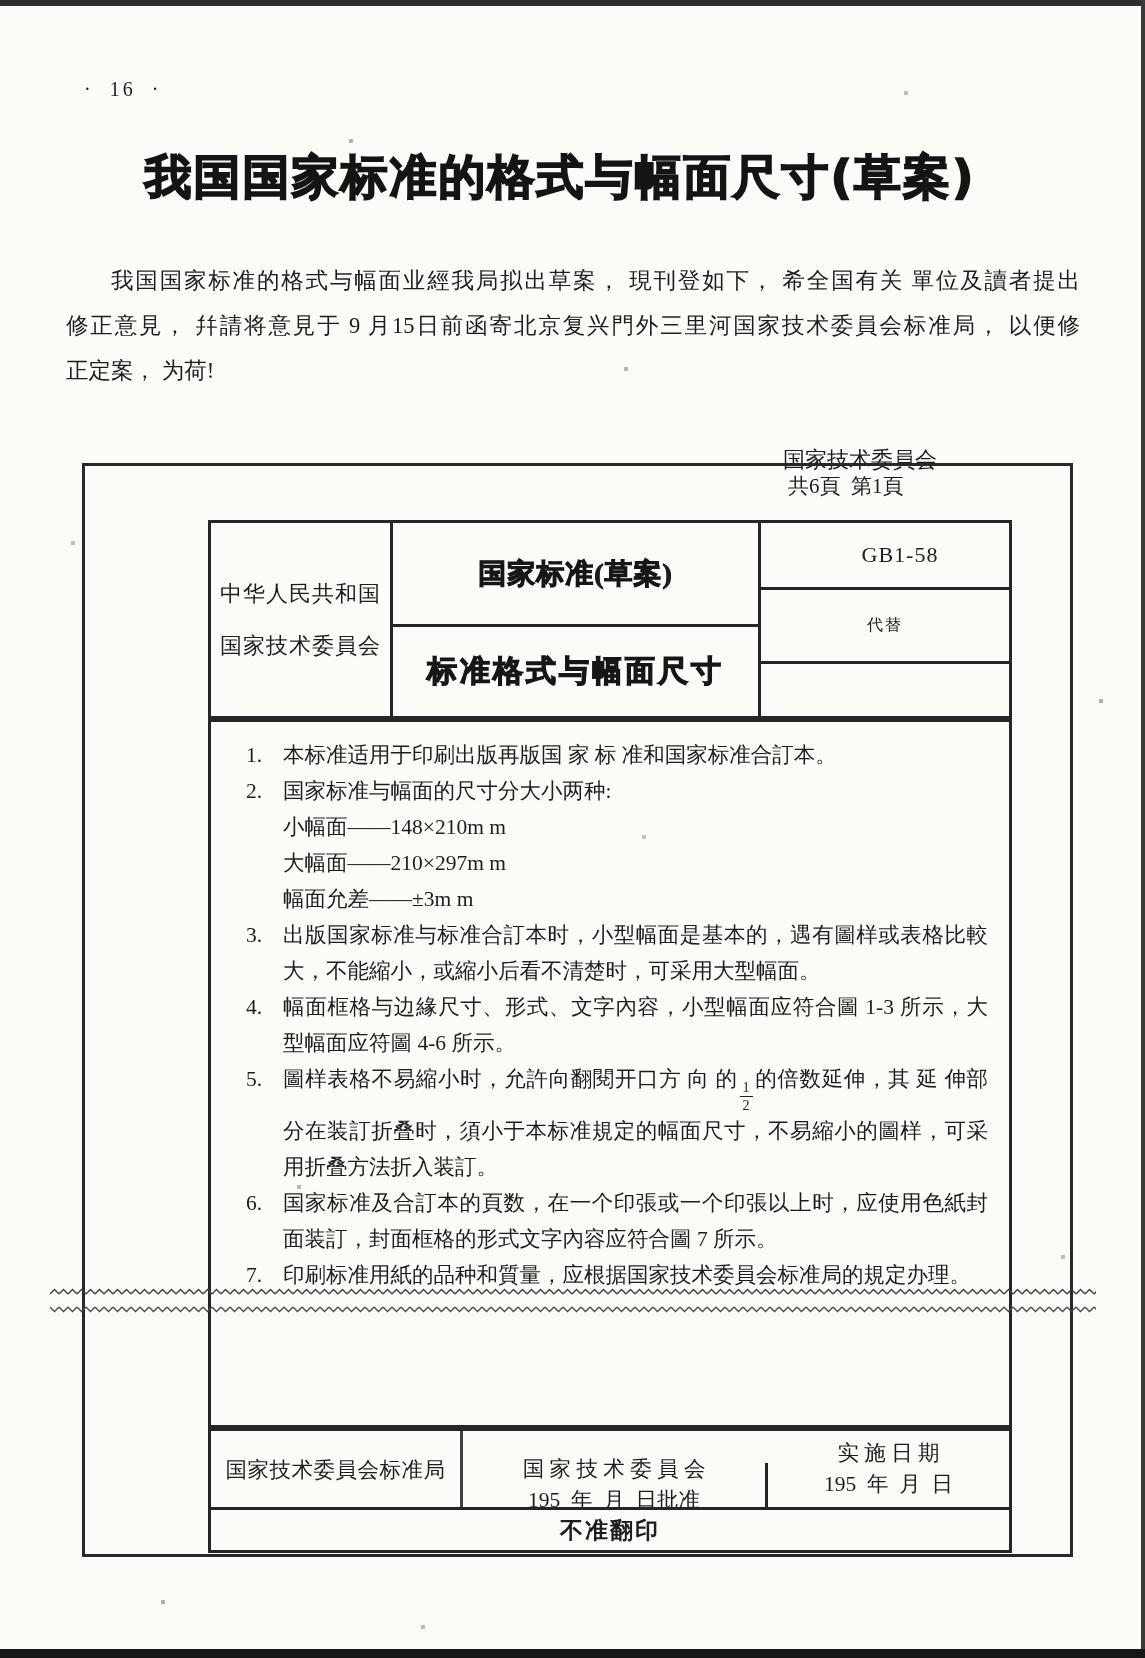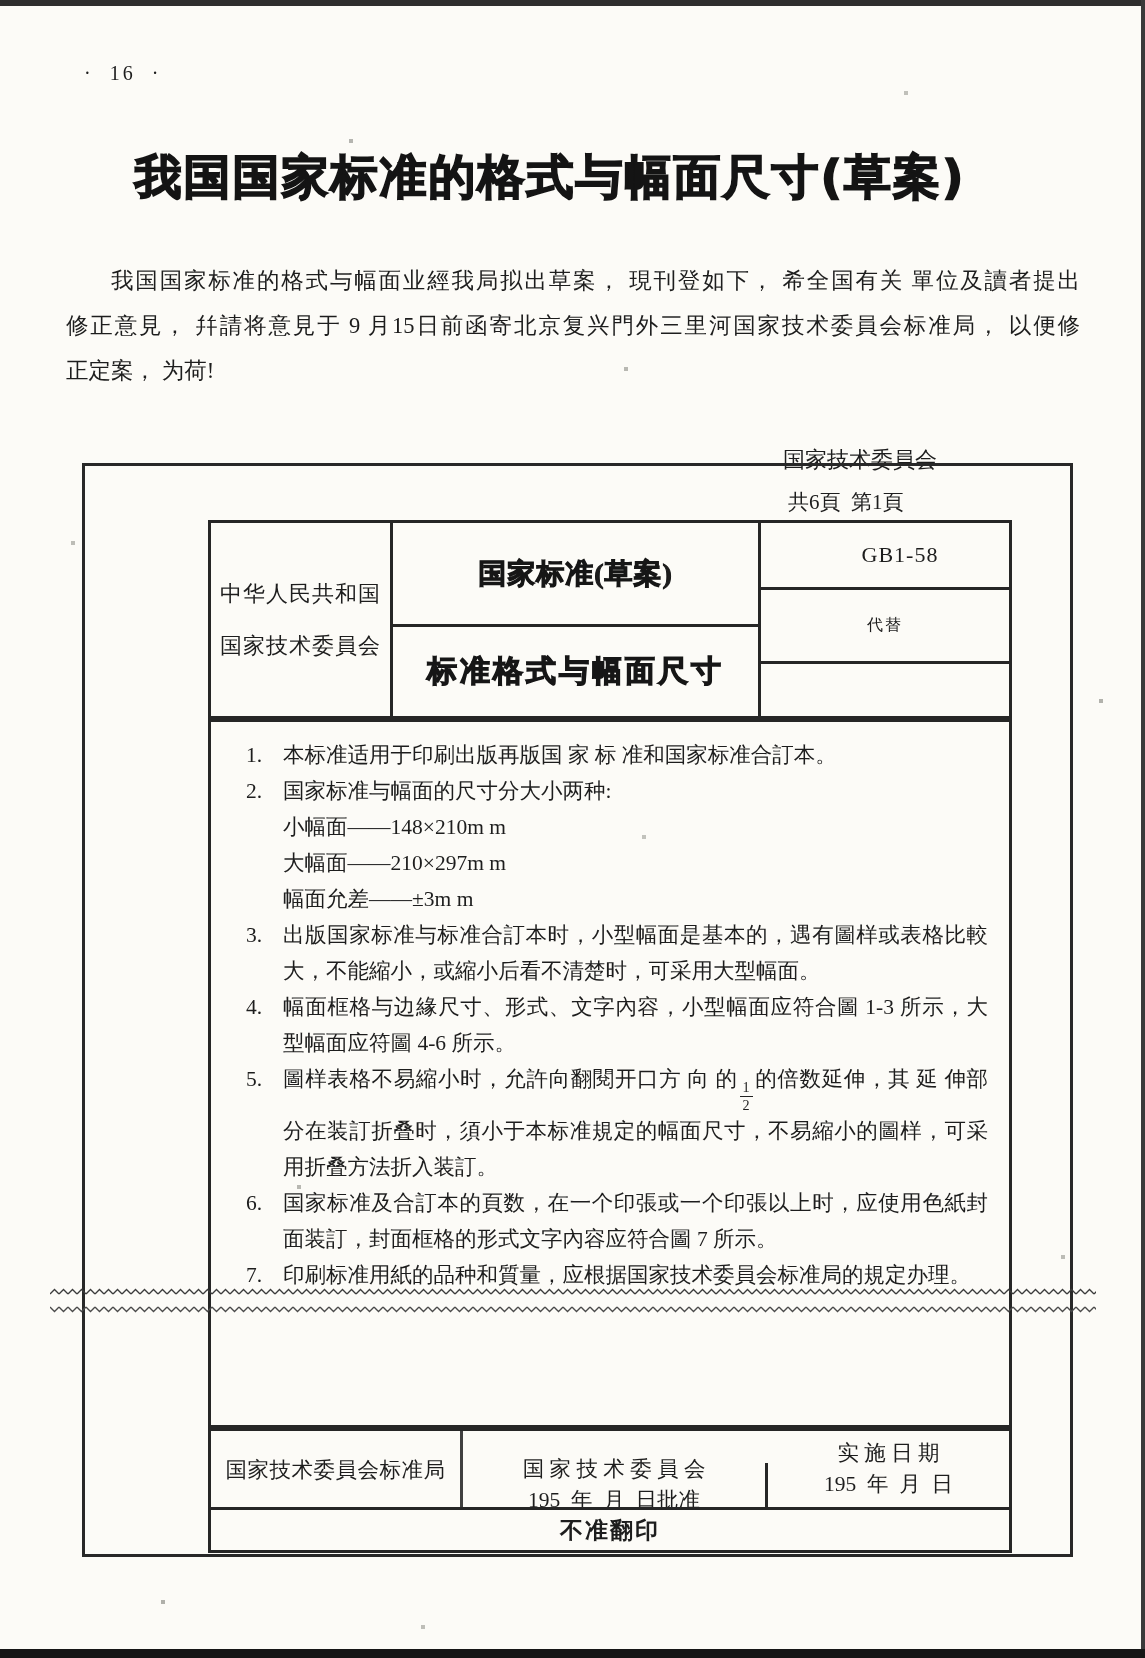--- a/index.html
+++ b/index.html
@@ -7,40 +7,40 @@
     position:relative;width:1145px;height:1658px;margin:0 auto;
     background:#fcfbf7;overflow:hidden;
     font-family:"Liberation Serif","DejaVu Serif",serif;
     color:#1d1d1d;
   }
   .scan-bar{position:absolute;background:#2e2e2e;}
   .scan-top{left:0;top:0;width:1145px;height:6px;}
   .scan-right{right:0;top:0;width:4px;height:1658px;background:#3a3a3a;}
   .scan-bottom{left:0;bottom:0;width:1145px;height:9px;background:#161616;}
 
-  .pagenum{position:absolute;left:84px;top:62px;font-size:20px;letter-spacing:3px;white-space:pre;}
+  .pagenum{position:absolute;left:84px;top:78px;font-size:20px;letter-spacing:3px;white-space:pre;}
 
   .title{
-    position:absolute;left:20px;top:146px;width:1060px;margin:0;
+    position:absolute;left:30px;top:146px;width:1060px;margin:0;
     text-align:center;font-size:47px;font-weight:900;letter-spacing:2px;
     font-family:"DejaVu Sans","Liberation Sans",sans-serif;
     -webkit-text-stroke:1.6px #141414;color:#141414;white-space:nowrap;
   }
 
   .intro{position:absolute;left:66px;top:258px;width:1014px;font-size:22.5px;line-height:45px;}
   .intro-line{text-align:justify;text-align-last:justify;white-space:pre-wrap;}
   .intro-line.first{text-indent:2em;}
   .intro-line.last{text-align-last:left;}
 
   .signature{position:absolute;left:690px;top:360px;width:340px;font-size:22px;line-height:40px;text-align:center;white-space:pre;}
   .sig2{transform:translateX(22px);}
 
   .outer-box{position:absolute;left:82px;top:463px;width:991px;height:1094px;border:3px solid #282828;box-sizing:border-box;}
 
-  .pagination{position:absolute;left:788px;top:472px;font-size:21px;white-space:pre;margin-top:16px;}
+  .pagination{position:absolute;left:788px;top:472px;font-size:21px;white-space:pre;}
 
   
   .header-table{
     position:absolute;left:208px;top:520px;width:804px;height:202px;box-sizing:border-box;
     border:3px solid #262626;border-bottom-width:6px;
     display:grid;grid-template-columns:182px 368px 248px;grid-template-rows:67px 37px 37px 52px;
     background:#fcfbf7;
   }
   .header-table>div{box-sizing:border-box;display:flex;align-items:center;justify-content:center;}
   .ht-col1{grid-column:1;grid-row:1/5;border-right:3px solid #262626;flex-direction:column;gap:22px;font-size:22px;letter-spacing:1px;}

